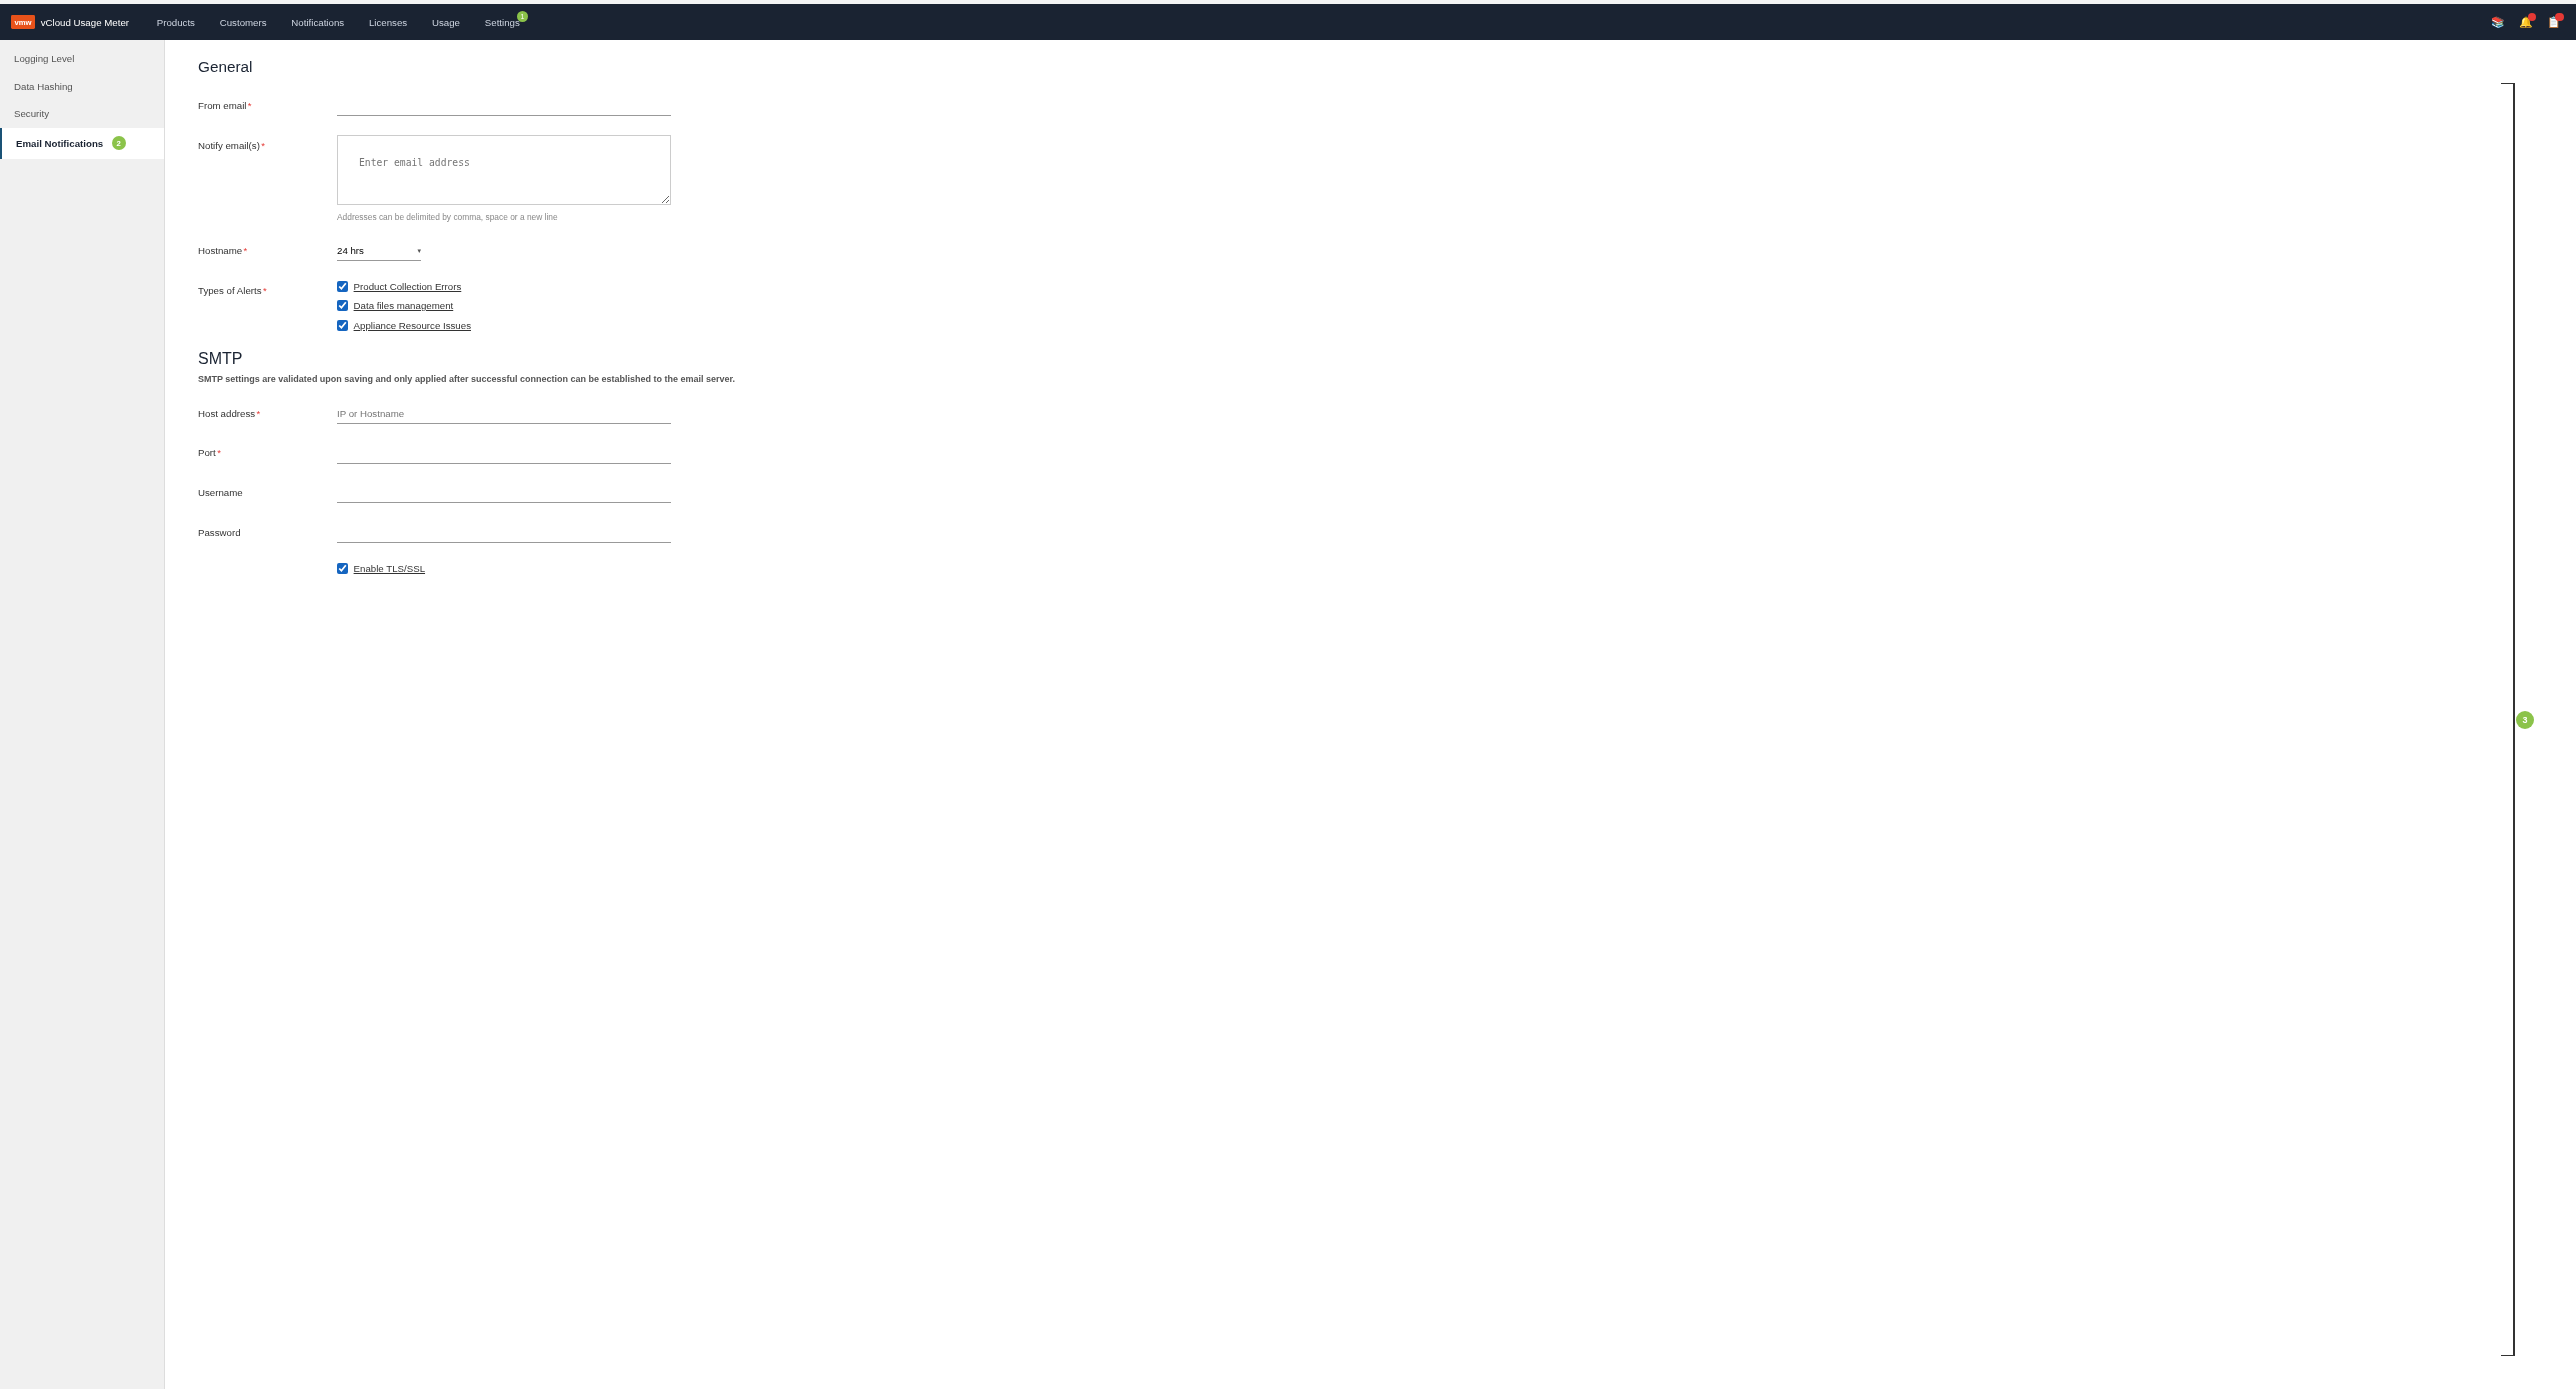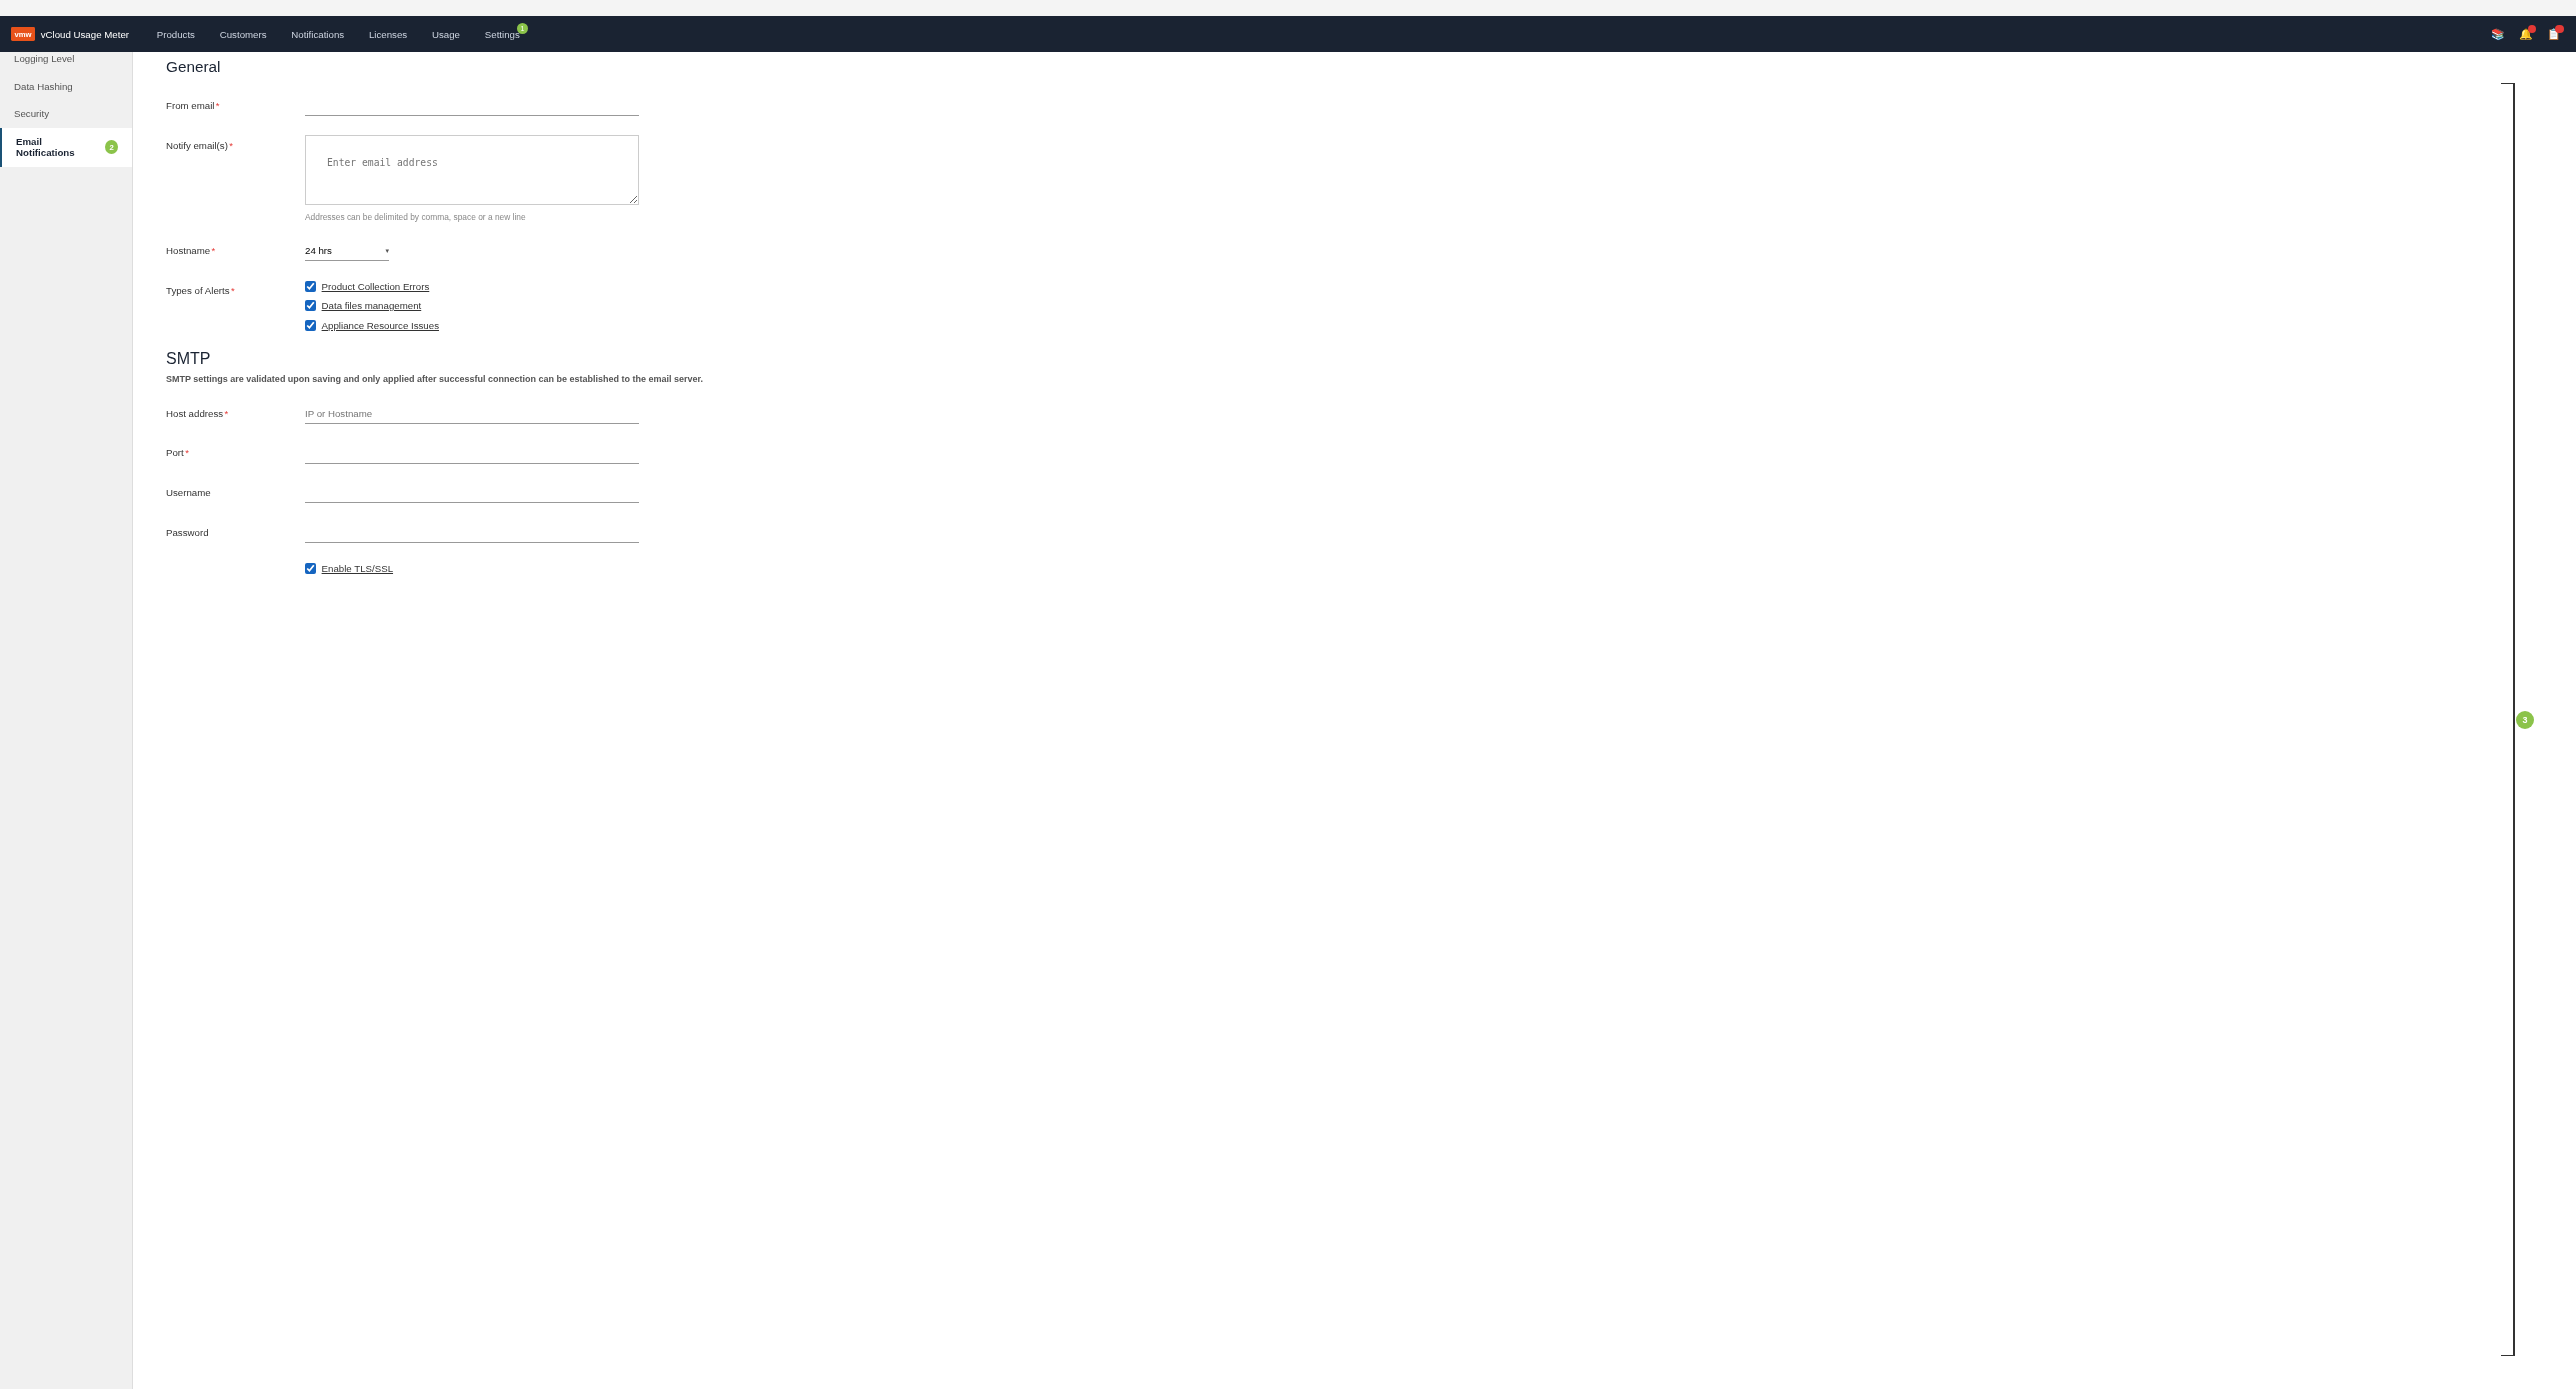--- a/index.html
+++ b/index.html
@@ -6,21 +6,21 @@
     body { font-family: -apple-system, BlinkMacSystemFont, 'Segoe UI', Arial, sans-serif; background: #f4f4f4; color: #333; font-size: 9.7px; }
 
     
     .top-nav {
       background: #1a2332;
       display: flex;
       align-items: center;
       height: 36px;
       padding: 0 11px;
       position: fixed;
-      top: 16px; left: 0; right: 0;
+      top: 4px; left: 0; right: 0;
       z-index: 100;
     }
     .nav-brand {
       display: flex;
       align-items: center;
       margin-right: 16.7px;
     }
     .nav-brand-logo {
       background: #e8521a;
       color: white;
@@ -84,21 +84,21 @@
 
     
     .app-layout {
       display: flex;
       margin-top: 36px;
       height: calc(100vh - 36px);
     }
 
     
     .sidebar {
-      width: 133px;
+      width: 165px;
       background: #f0f0f0;
       border-right: 0.7px solid #ddd;
       padding: 8.4px 0;
       flex-shrink: 0;
     }
     .sidebar-item {
       padding: 8.4px 14px;
       cursor: pointer;
       color: #555;
       font-size: 9.7px;

